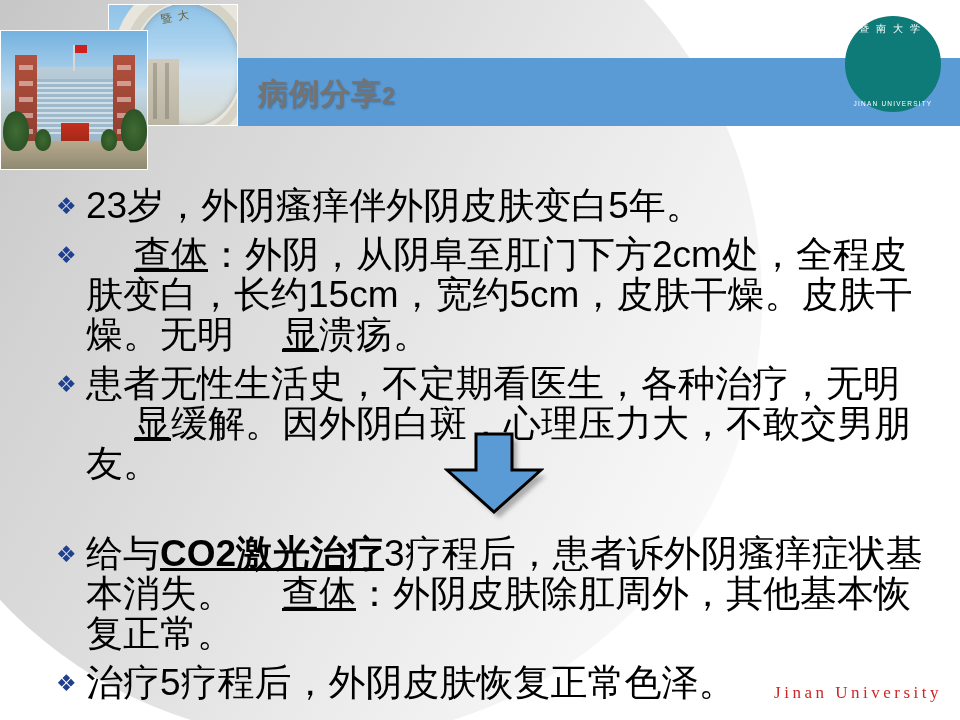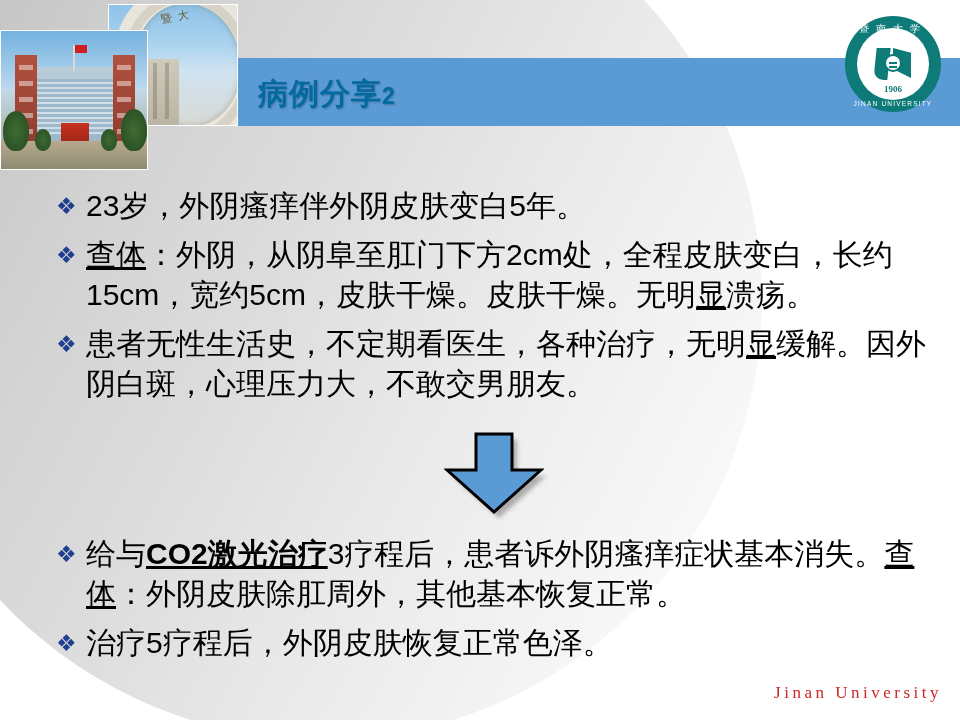--- a/index.html
+++ b/index.html
@@ -40,21 +40,21 @@
     position: absolute;
     left: 0; top: 58px;
     width: 960px; height: 68px;
     background: #5b9bd5;
   }
   .title-text {
     position: absolute;
     left: 258px; top: 74px;
     font-size: 30px;
     font-weight: bold;
-    color: #0369a1;
+    color: #737373;
     letter-spacing: 1px;
     text-shadow: 1px 1px 2px rgba(40,70,100,.45);
     white-space: nowrap;
   }
   .title-text .suffix { font-size: 23px; }
 
   
   .photo {
     position: absolute;
     overflow: hidden;
@@ -215,27 +215,27 @@
   .bullet-mark {
     flex: 0 0 auto;
     width: 30px;
     color: #1f3f8f;
     font-size: 23px;
     line-height: 40px;
     font-family: "DejaVu Sans", sans-serif;
   }
   .bullet-text {
     flex: 1 1 auto;
-    font-size: 30px;
+    font-size: 37px;
     line-height: 40px;
     color: #000000;
     font-family: "Liberation Sans", "DejaVu Sans", sans-serif;
     letter-spacing: 0px;
   }
-  .u  { text-decoration: underline; }
+  .u  { text-decoration: underline; margin-left: 48px; }
   .bu { font-weight: bold; text-decoration: underline; }
 
   
   .arrow-wrap {
     position: absolute;
     left: 444px; top: 432px;
     width: 100px; height: 82px;
   }
   .arrow-shadow {
     position: absolute; left: 5px; top: 6px;
@@ -310,28 +310,20 @@
   </div>
 
   <div class="title-text">
     <span>病例分享</span><span class="suffix">2</span>
   </div>
 
   <div class="seal">
     <div class="seal-ring" style="background: rgb(14, 123, 120);"></div>
     <div class="seal-top-cn">暨南大学</div>
     <div class="seal-bot-en">JINAN UNIVERSITY</div>
-    <div class="seal-inner">
-      <div class="seal-mark">
-        <div class="hook"></div>
-        <div class="wing"></div>
-        <div class="circ"></div>
-      </div>
-      <div class="seal-year">1906</div>
-    </div>
   </div>
 
   <div class="bullets top" id="bullets-top">
       <div class="bullet-row">
         <span class="bullet-mark" style="color: rgb(31, 63, 143);">❖</span>
         <span class="bullet-text"><span>23岁，外阴瘙痒伴外阴皮肤变白5年。</span></span>
       </div>
       <div class="bullet-row">
         <span class="bullet-mark" style="color: rgb(31, 63, 143);">❖</span>
         <span class="bullet-text"><span class="u">查体</span><span>：外阴，从阴阜至肛门下方2cm处，全程皮肤变白，长约15cm，宽约5cm，皮肤干燥。皮肤干燥。无明</span><span class="u">显</span><span>溃疡。</span></span>

